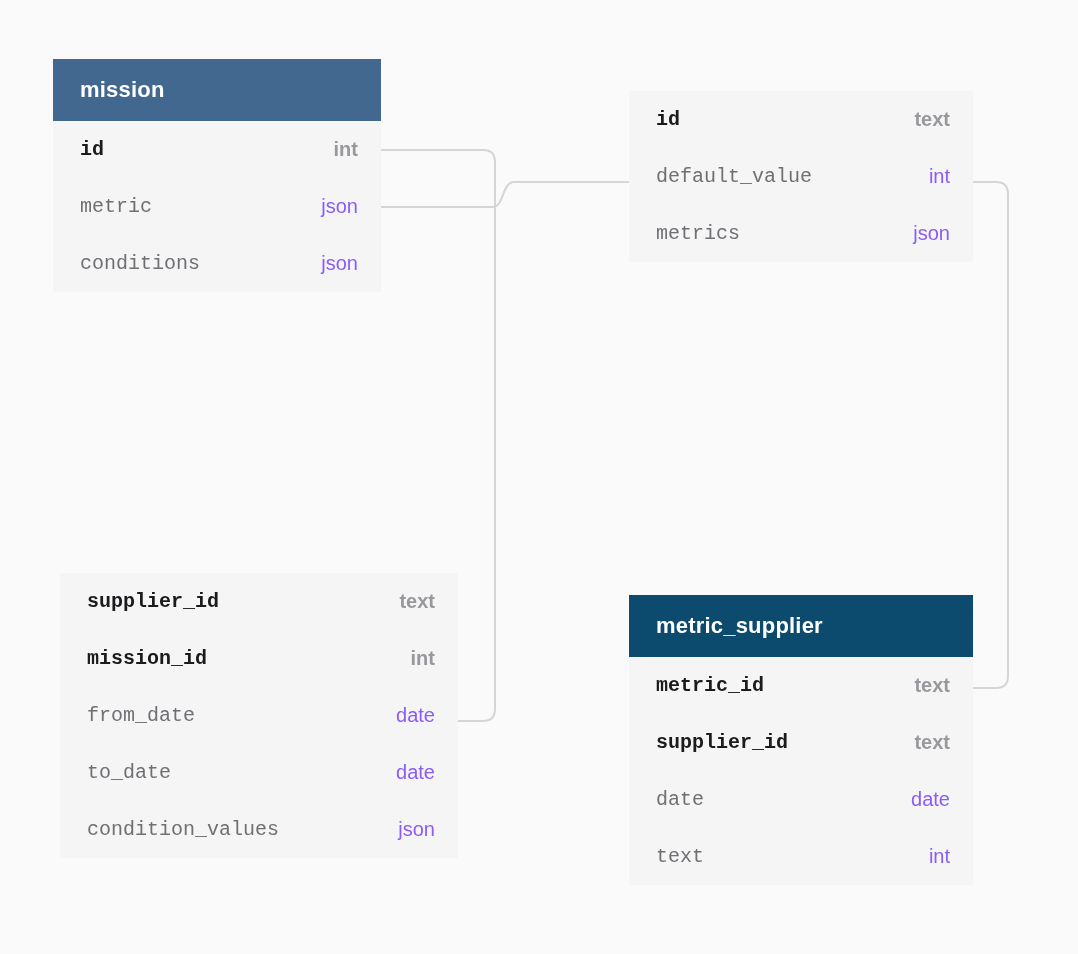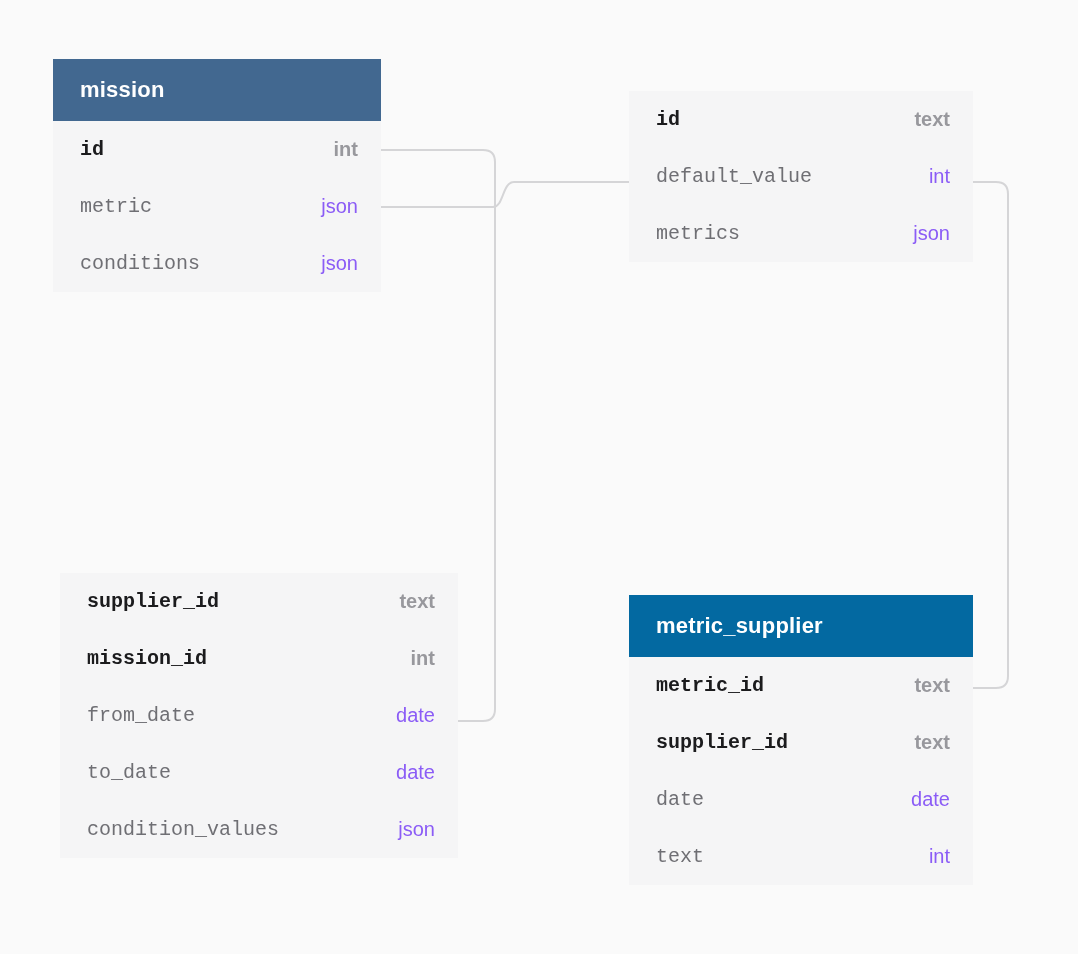--- a/index.html
+++ b/index.html
@@ -99,21 +99,21 @@
           <span class="fname">to_date</span>
           <span class="ftype">date</span>
         </div>
         <div class="tbl-row">
           <span class="fname">condition_values</span>
           <span class="ftype">json</span>
         </div>
       </div>
     </div>
     <div class="db-table" style="left: 629px; top: 595px; width: 344px;">
-      <div class="tbl-header" style="background: #0369a1;">
+      <div class="tbl-header" style="background: #0c4a6e;">
         <span>metric_supplier</span>
       </div>
       <div class="tbl-body" style="background: rgb(245, 245, 246);">
         <div class="tbl-row pk">
           <span class="fname">metric_id</span>
           <span class="ftype">text</span>
         </div>
         <div class="tbl-row pk">
           <span class="fname">supplier_id</span>
           <span class="ftype">text</span>

